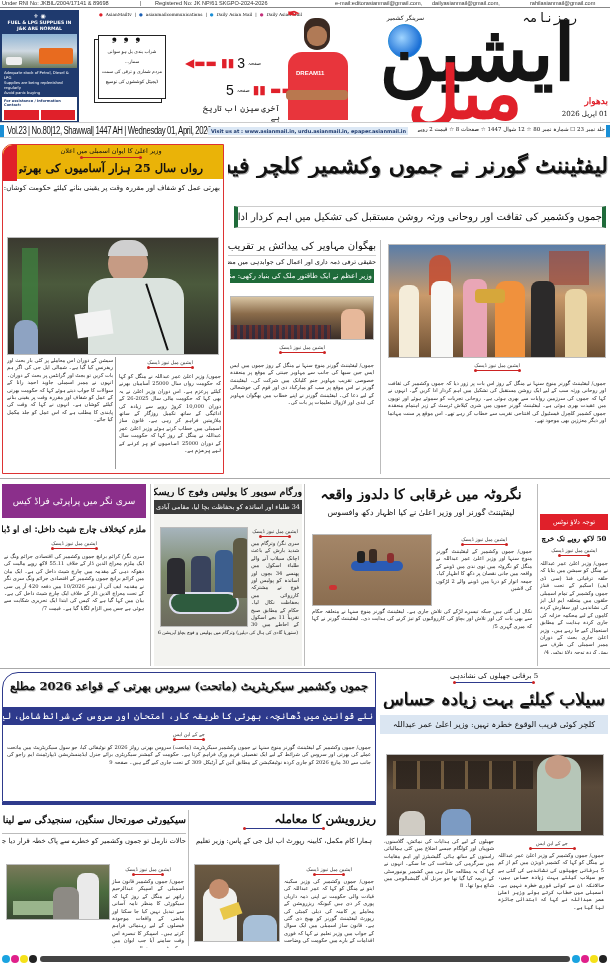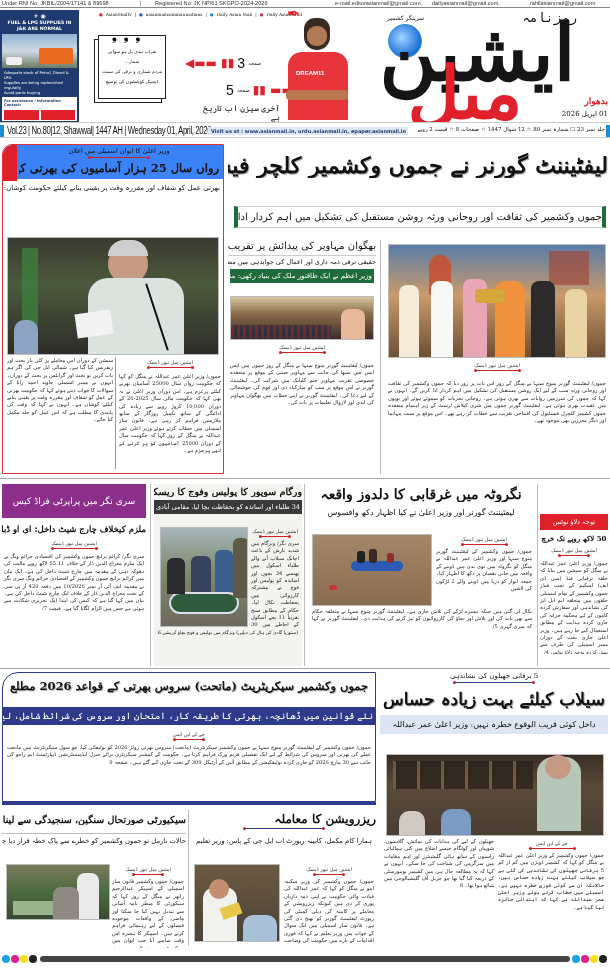--- a/index.html
+++ b/index.html
@@ -115,21 +115,21 @@
 <div id="date-bar" class="abs">
   <div class="blue-tab" style="left:0"></div>
   <div class="abs" style="left:7px;top:2px;font-size:10px;font-family:'Liberation Sans',sans-serif;letter-spacing:-0.5px;white-space:nowrap;transform:scaleX(0.78);transform-origin:left;">Vol.23 | No.80|12, Shawwal| 1447 AH | Wednesday 01, April, 2026</div>
   <div class="abs" style="left:208px;top:4px;width:200px;font-size:5px;font-weight:bold;color:#1f3a6e;background:#dce8f5;padding:1px 3px;white-space:nowrap;overflow:hidden;">Visit us at : www.asianmail.in, urdu.asianmail.in, epaper.asianmail.in</div>
   <div class="abs rtl" style="left:412px;top:3px;width:193px;font-size:5.5px;font-family:'DejaVu Serif',serif;white-space:nowrap;overflow:hidden;">جلد نمبر 23 ☐ شمارہ نمبر 80 ☆ 12 شوال 1447 ☆ صفحات 8 ☆ قیمت 2 روپے</div>
   <div class="blue-tab" style="left:606px"></div>
 </div>
 
 <div class="abs" style="left:2px;top:144px;width:222px;height:330px;border:1px solid #d33;border-radius:10px 0 0 0;overflow:hidden;">
   <div style="position:absolute;left:0;top:0;width:14px;height:36px;background:#e0202a;border-radius:10px 0 0 0;"></div>
-  <div style="background:#3b82f6;padding:2px 4px 4px 16px;">
+  <div style="background:#eab308;padding:2px 20px 4px 16px;">
     <div class="rtl center" style="font-size:6.5px;font-family:'DejaVu Serif',serif;text-align:center;">وزیر اعلیٰ کا ایوان اسمبلی میں اعلان</div>
     <div class="credit-line" style="width:60px;margin-bottom:3px;"></div>
     <div class="hl" style="font-size:11.5px;font-weight:bold;text-align:center;">رواں سال 25 ہزار آسامیوں کی بھرتی کے لیے پرعزم</div>
   </div>
   <div class="hl" style="font-size:7px;text-align:center;margin-top:5px;padding:0 3px;">بھرتی عمل کو شفاف اور مقررہ وقت پر یقینی بنانے کیلئے حکومت کوشاں: عمر عبداللہ</div>
   <div class="photo" style="left:4px;top:92px;width:212px;height:118px;background:linear-gradient(180deg,#3b3a30 0%,#4b5a3c 40%,#2e2d28 100%);">
     <div style="position:absolute;left:14px;top:10px;width:16px;height:80px;background:#3e7d3e;opacity:0.8;"></div>
     <div style="position:absolute;left:100px;top:6px;width:40px;height:40px;border-radius:50%;background:#c69b84;"></div>
     <div style="position:absolute;left:100px;top:2px;width:40px;height:16px;border-radius:20px 20px 0 0;background:#cfcfcf;"></div>
     <div style="position:absolute;left:80px;top:40px;width:96px;height:78px;background:#dbe3de;border-radius:20px 20px 0 0;"></div>
@@ -257,21 +257,21 @@
     <div class="credit-line" style="width:30px;"></div>
   </div>
   <div class="body-text" style="margin-top:4px;height:52px;padding:0 4px;">جموں/ جموں وکشمیر کے لیفٹیننٹ گورنر منوج سنہا نے جموں وکشمیر سیکریٹریٹ (ماتحت) سروس بھرتی رولز 2026 کو نوٹیفائی کیا، جو سول سیکریٹریٹ میں ماتحت عملے کی بھرتی اور سروس کی شرائط کے لیے ایک تفصیلی فریم ورک فراہم کرتا ہے۔ حکومت کے کمشنر سیکریٹری برائے جنرل ایڈمنسٹریشن ڈیپارٹمنٹ ایم راجو کی جانب سے 30 مارچ 2026 کو جاری کردہ نوٹیفکیشن کے مطابق آئین کے آرٹیکل 309 کے تحت جاری کیے گئے ہیں۔ صفحہ 9</div>
 </div>
 <div class="rule" style="left:2px;top:802px;width:374px;height:3px;background:#2e3a8c;"></div>
 
 <div class="abs" style="left:380px;top:672px;width:228px;height:276px;">
   <div class="hl" style="font-size:7px;text-align:center;">5 برفانی جھیلوں کی نشاندہی</div>
   <div class="credit-line" style="width:80px;background:#2e3a8c;"></div>
   <div class="hl" style="font-size:17px;font-weight:bold;text-align:center;margin-top:6px;text-shadow:1px 1px 0 #aaa;">سیلاب کیلئے بہت زیادہ حساس</div>
-  <div class="hl" style="background:#dbe6f2;font-size:8px;text-align:center;padding:5px 2px;margin-top:6px;">داخل کوئی قریب الوقوع خطرہ نہیں: وزیر اعلیٰ عمر عبداللہ</div>
+  <div class="hl" style="background:#dbe6f2;font-size:8px;text-align:center;padding:5px 2px;margin-top:6px;">کلچر کوئی قریب الوقوع خطرہ نہیں: وزیر اعلیٰ عمر عبداللہ</div>
   <div class="photo" style="left:6px;top:82px;width:218px;height:82px;background:linear-gradient(180deg,#3a2e24 0%,#5a4a3a 40%,#4a3e32 100%);">
     <div style="position:absolute;left:6px;top:6px;width:140px;height:28px;background:repeating-linear-gradient(90deg,#7a6242 0 3px,#2a221c 3px 24px);opacity:0.8;"></div>
     <div style="position:absolute;left:150px;top:2px;width:44px;height:74px;background:#b6c6b8;border-radius:16px 16px 0 0;"></div>
     <div style="position:absolute;left:158px;top:0;width:26px;height:24px;background:#c69b84;border-radius:50%;"></div>
     <div style="position:absolute;left:12px;top:56px;width:26px;height:26px;background:#d0ccc4;border-radius:10px 10px 0 0;"></div>
     <div style="position:absolute;left:54px;top:54px;width:30px;height:28px;background:#7c9bc3;border-radius:10px 10px 0 0;"></div>
   </div>
   <div class="abs" style="left:120px;top:168px;width:104px;">
     <div class="credit">جے کے این ایس</div>
     <div class="credit-line"></div>

